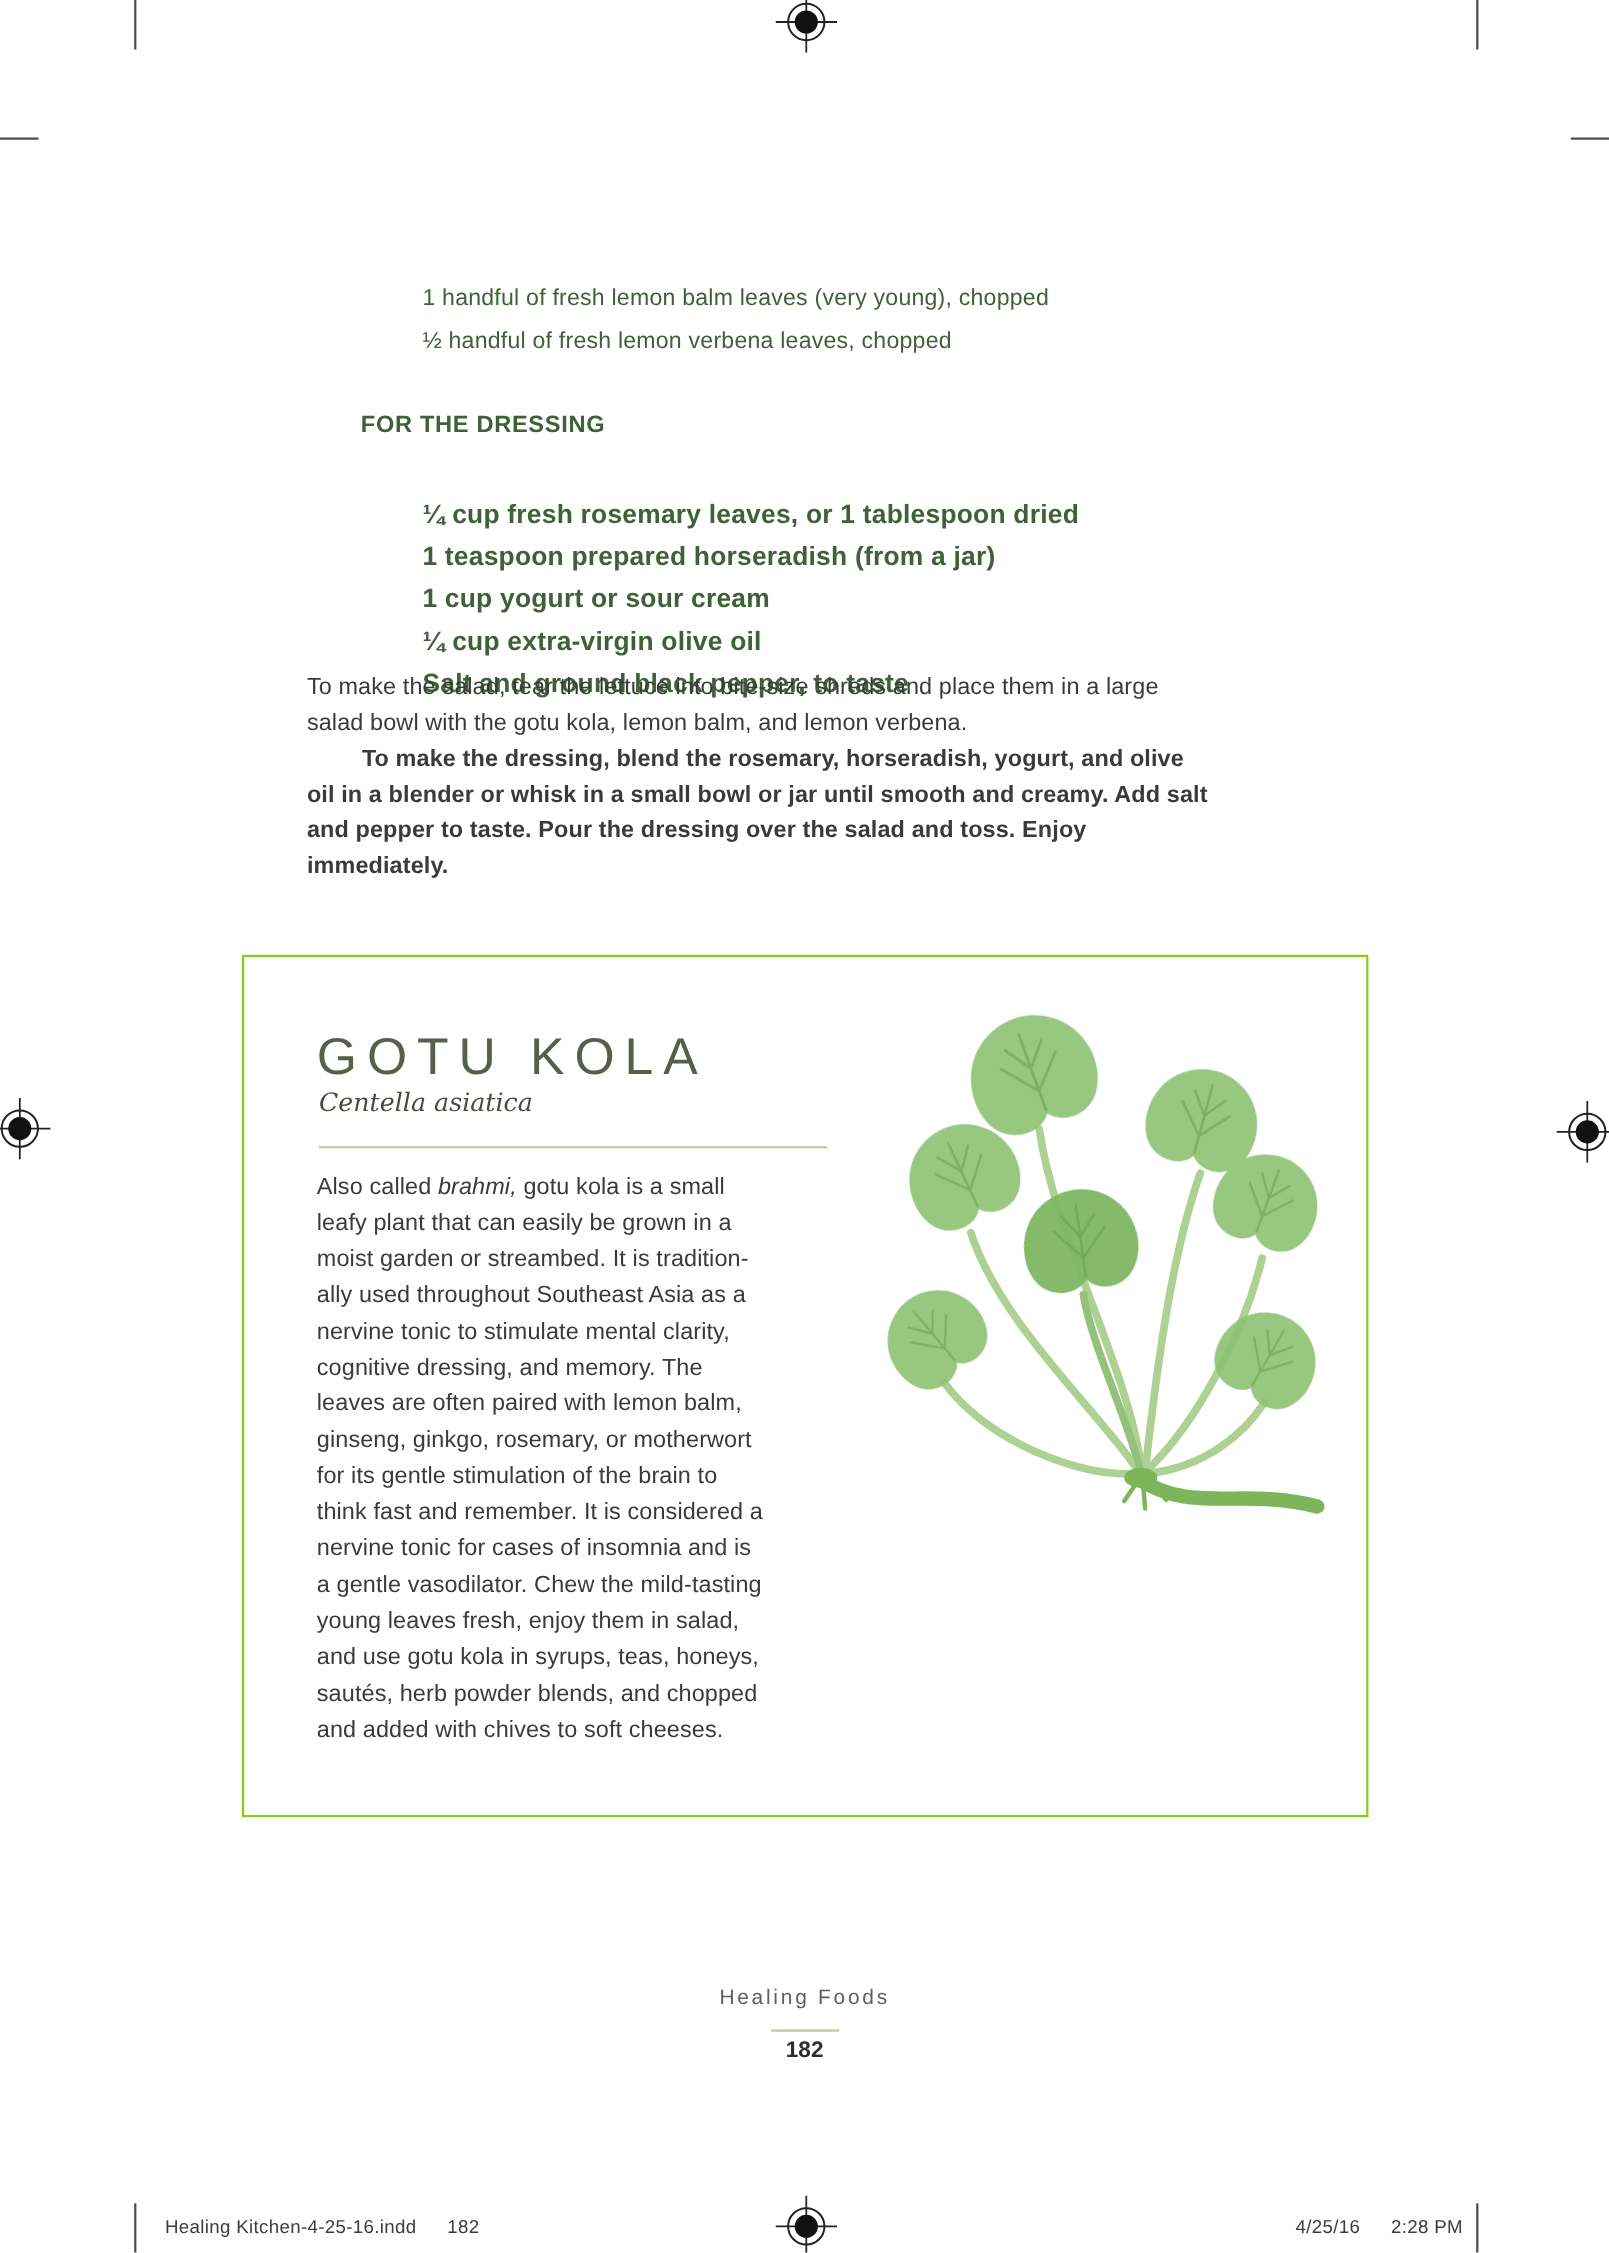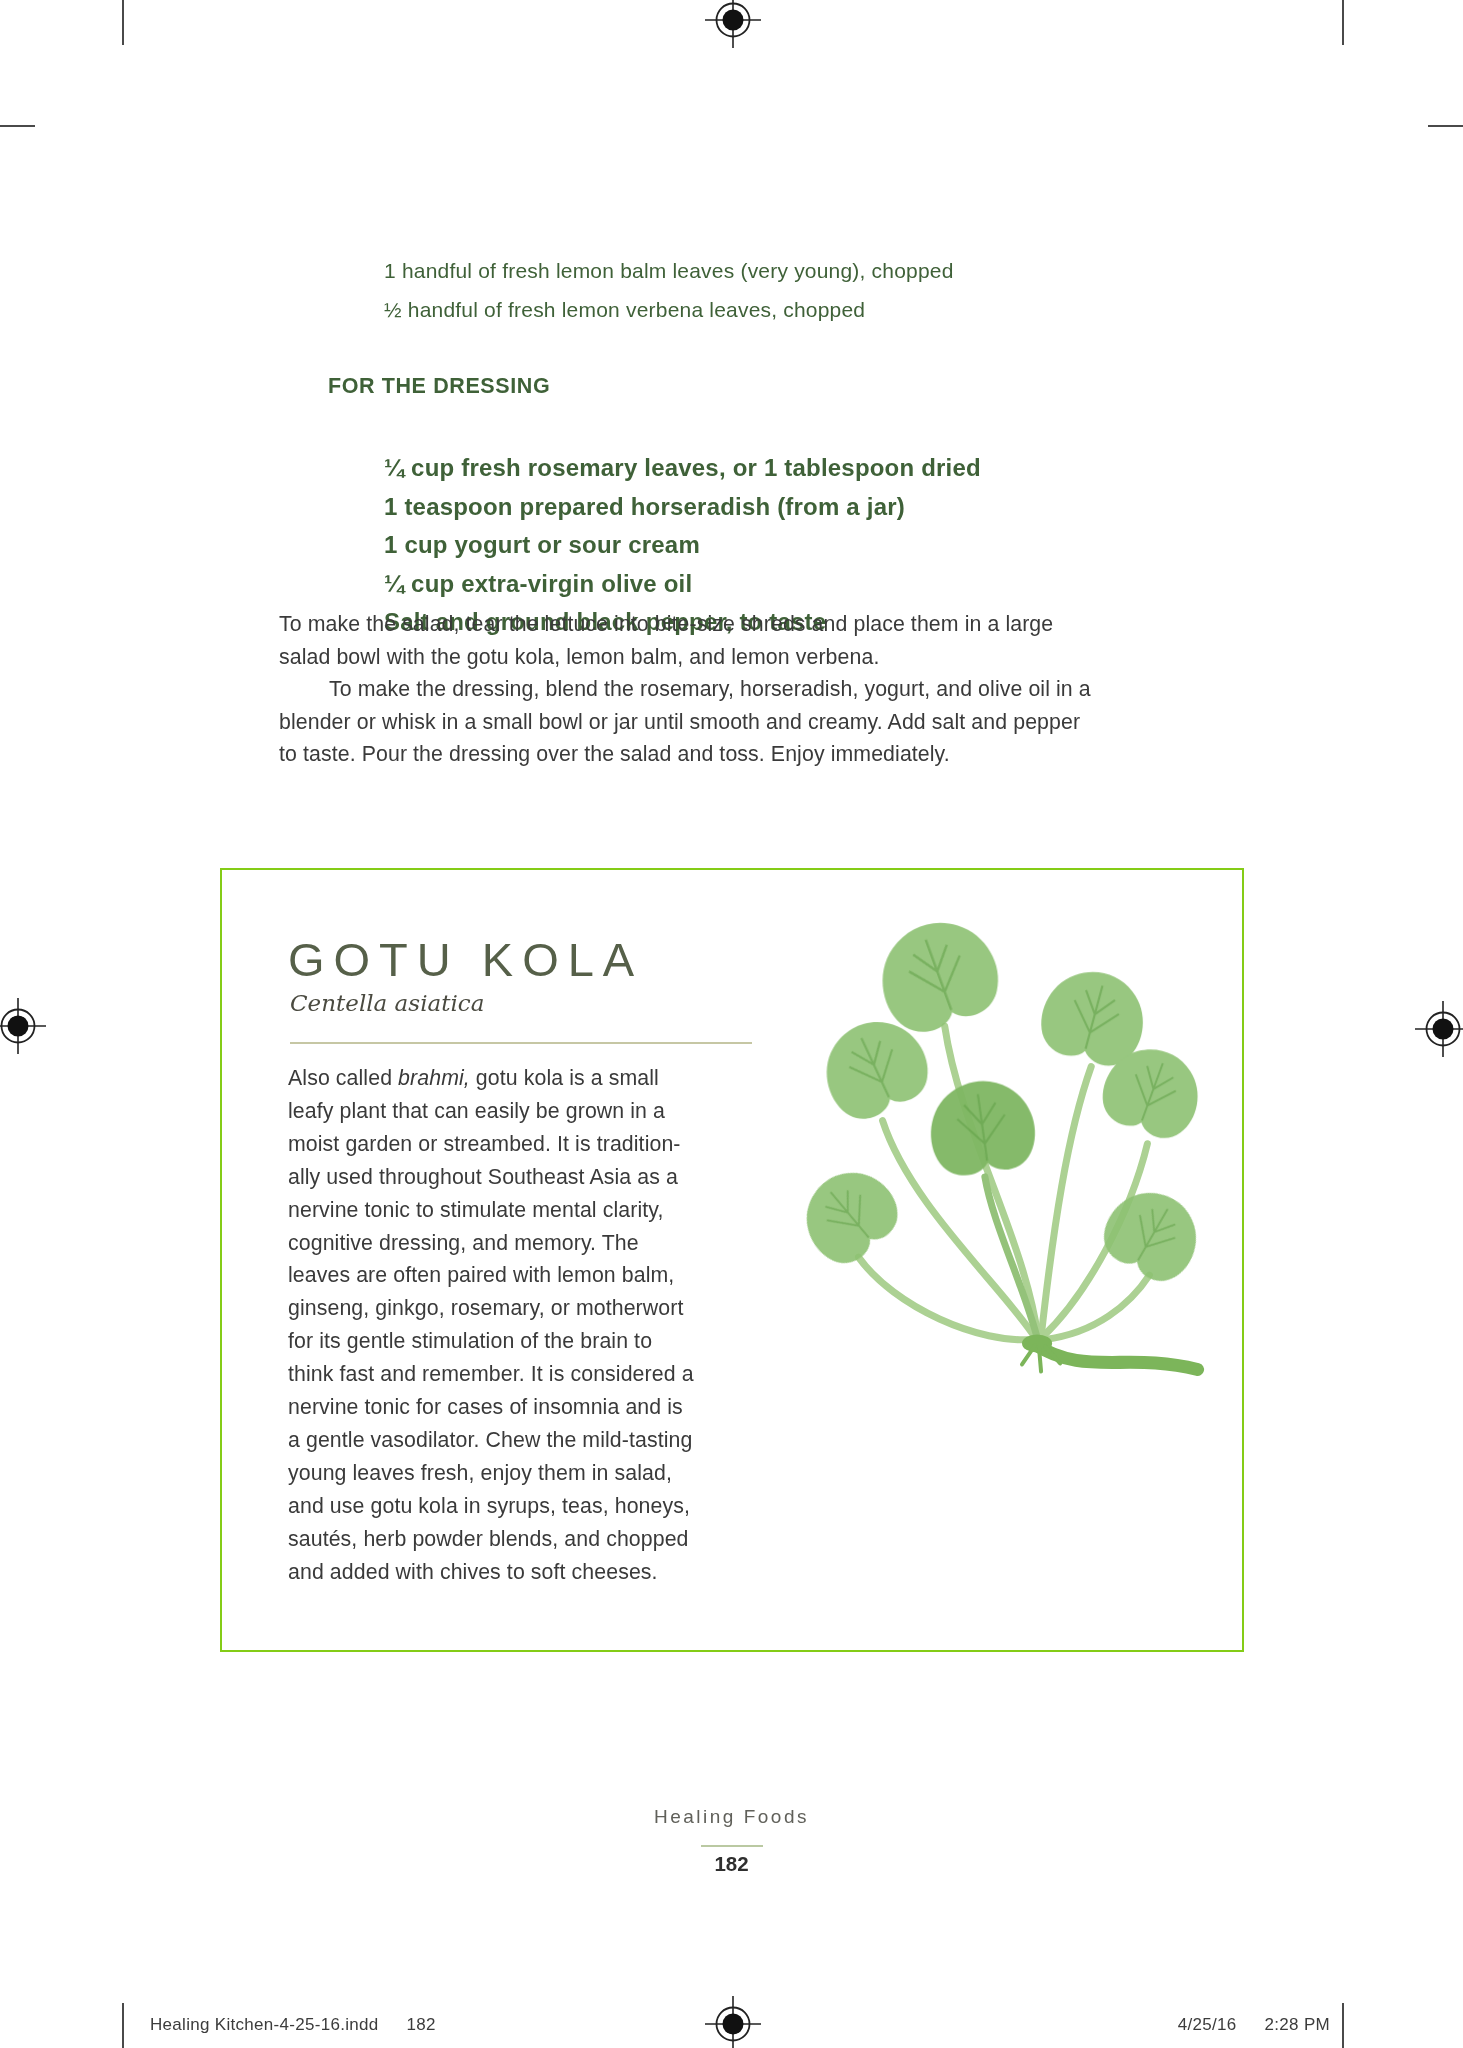--- a/index.html
+++ b/index.html
@@ -15,21 +15,21 @@
   
   .ing-list{position:absolute;left:384px;top:251px;font-size:21px;line-height:39px;
     font-weight:normal;color:#3f6138;letter-spacing:.2px;}
   .dressing-head{position:absolute;left:328px;top:374px;font-size:21.5px;font-weight:bold;
     color:#3f6138;letter-spacing:.6px;}
   .dressing-list{position:absolute;left:384px;top:404px;font-size:24px;line-height:38.6px;
     font-weight:bold;color:#3f6138;letter-spacing:.2px;margin-top:45px;}
   .instructions{position:absolute;left:279px;top:608px;width:824px;font-size:21.3px;
     line-height:32.5px;color:#3a3a3a;letter-spacing:.1px;}
   .instructions p{margin:0;}
-  .instructions p + p{text-indent:50px;}
+  .instructions p + p{text-indent:50px;font-weight:bold;}
   
   .herb-box{position:absolute;left:220px;top:868px;width:1024px;height:784px;
     border:2px solid #84cc16;box-sizing:border-box;background:#ffffff;}
   .herb-title{position:absolute;left:66px;top:62px;font-size:47px;font-weight:300;
     letter-spacing:9px;color:#566049;}
   .herb-latin{position:absolute;left:68px;top:120px;font-family:"DejaVu Serif",serif;
     font-style:italic;font-size:23px;color:#4a4a40;}
   .herb-rule{position:absolute;left:68px;top:172px;width:462px;height:2px;background:#c6c7a4;}
   .herb-body{position:absolute;left:66px;top:192px;width:500px;font-size:21.3px;
     line-height:32.9px;color:#3a3a3a;letter-spacing:.1px;}

